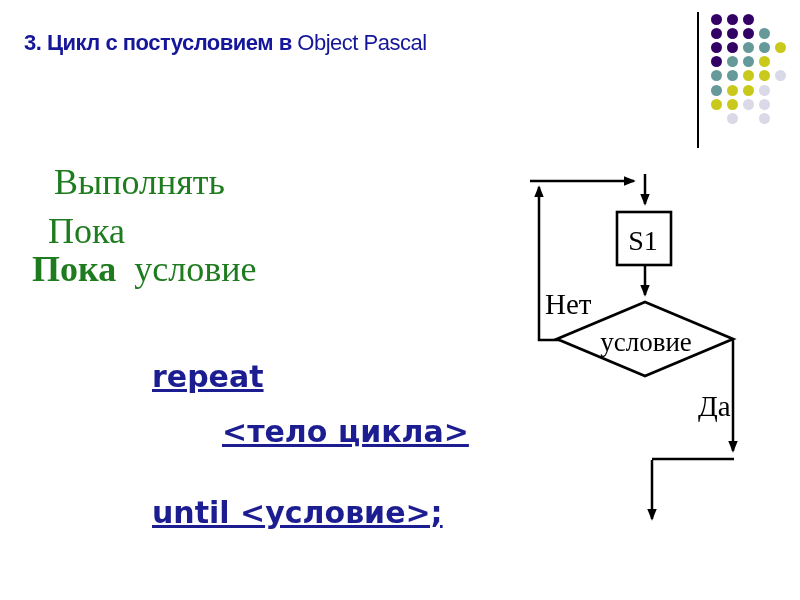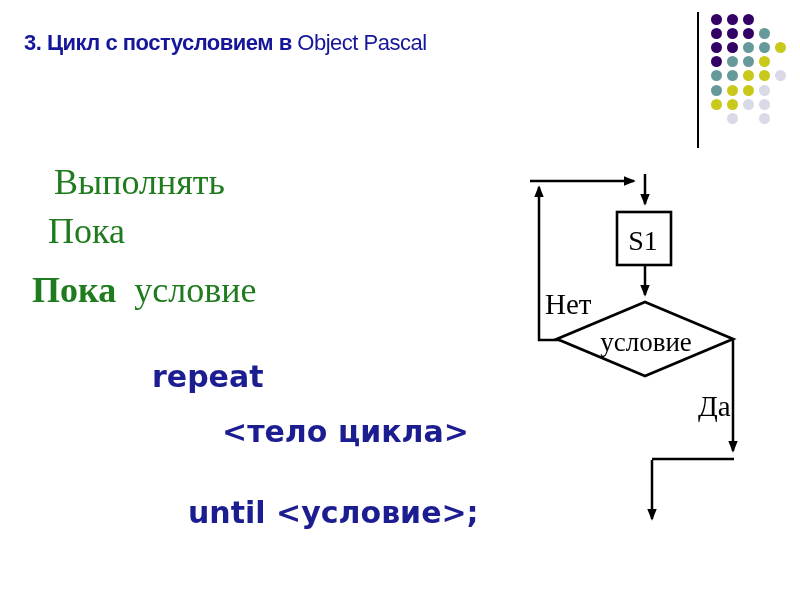--- a/index.html
+++ b/index.html
@@ -40,36 +40,37 @@
   .pseudo {
     position: absolute;
     font-family: "Liberation Serif", serif;
     font-size: 36px;
     color: var(--green, #1E7B1E);
     white-space: nowrap;
     line-height: 40px;
   }
   #pseudo-line1 { left: 22px; top: 162px; font-weight: normal; margin-left: 32px; }
   #pseudo-line2 { left: 48px; top: 211px; }
-  #pseudo-line3 { left: 32px; top: 270px; font-weight: bold; }
+  #pseudo-line3 { left: 32px; top: 249px; font-weight: bold; }
   #pseudo-line3 .cond { font-weight: normal; margin-left: 18px; }
 
   
   .code-line {
     position: absolute;
     font-family: "DejaVu Sans", sans-serif;
     font-weight: bold;
     font-size: 30px;
     color: var(--code-blue, #1D1D92);
     white-space: nowrap;
     line-height: 32px;
+    text-decoration: underline;
   }
   #code-line1 { left: 152px; top: 361px; }
   #code-line2 { left: 222px; top: 416px; }
-  #code-line3 { left: 152px; top: 497px; margin-left: 36px; }
+  #code-line3 { left: 152px; top: 497px; }
 
   
   .flowchart {
     position: absolute;
     left: 520px; top: 165px;
     width: 240px; height: 380px;
   }
   .flowchart .shape { fill: #ffffff; stroke: #000; }
   .flowchart .flow-line { fill: none; stroke: #000; stroke-width: 2.5; }
   .flowchart text {

